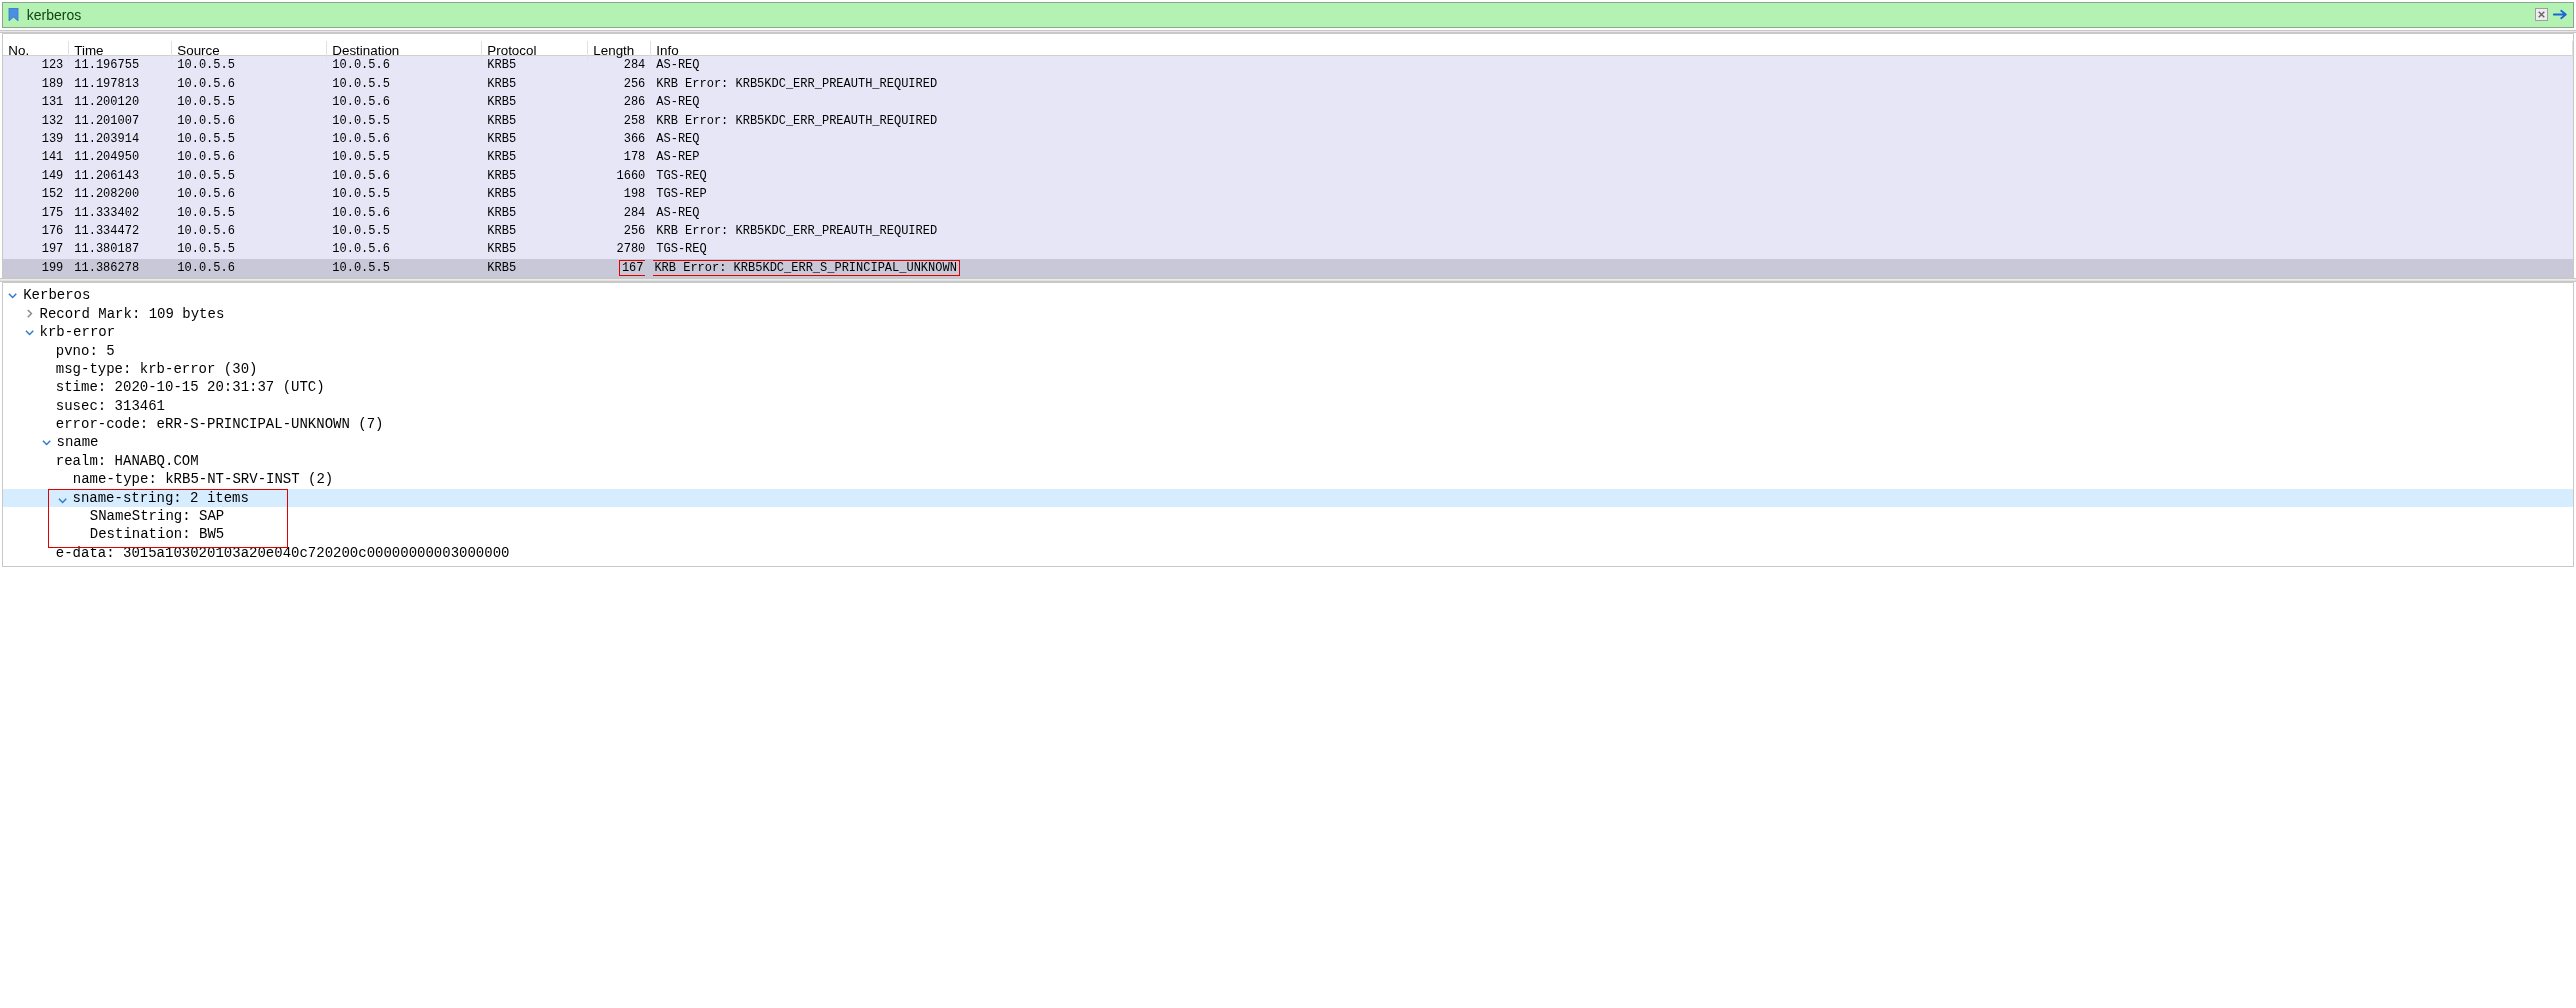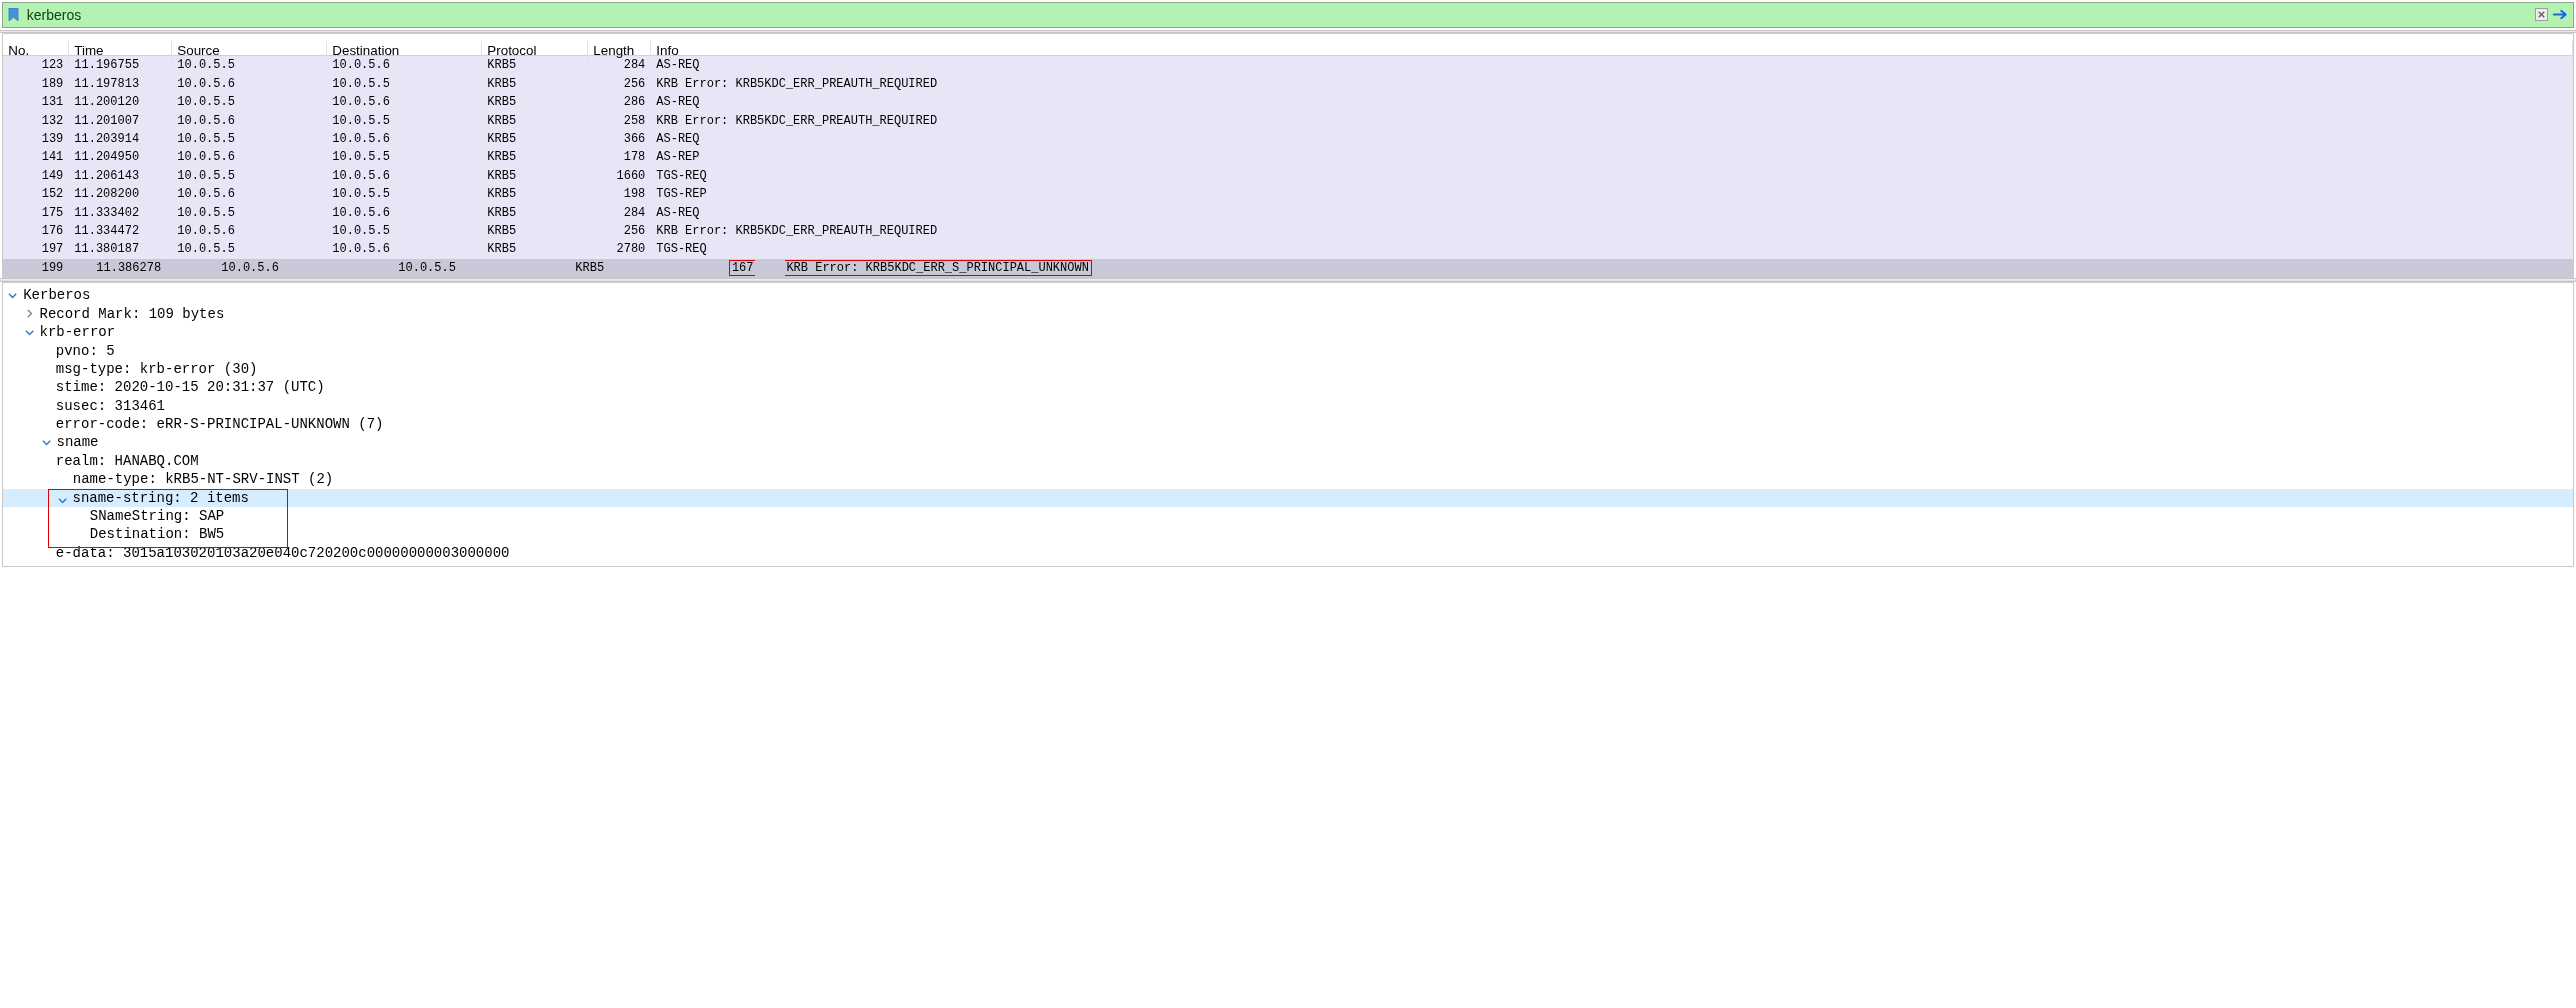--- a/index.html
+++ b/index.html
@@ -69,21 +69,21 @@
     white-space: nowrap;
     margin-top: 7px;
   }
   .packet-row {
     height: 18.4px;
     font-family: Consolas, "Courier New", monospace;
     font-size: 12px;
   }
   .packet-row > div { padding: 0 5.5px; white-space: nowrap; overflow:hidden; }
   .packet-row.krb5 { background: #e6e6f7; }
-  .packet-row.selected { background: #c8c8d8; gap: 22px; }
+  .packet-row.selected { background: #c8c8d8; }
   .col-no   { text-align: right; }
   .col-len  { text-align: right; }
   .red-box {
     border: 1.8px solid #e00000;
     display: inline-block;
     padding: 0 1.8px;
     margin-left: -3.7px;
   }
 
   

